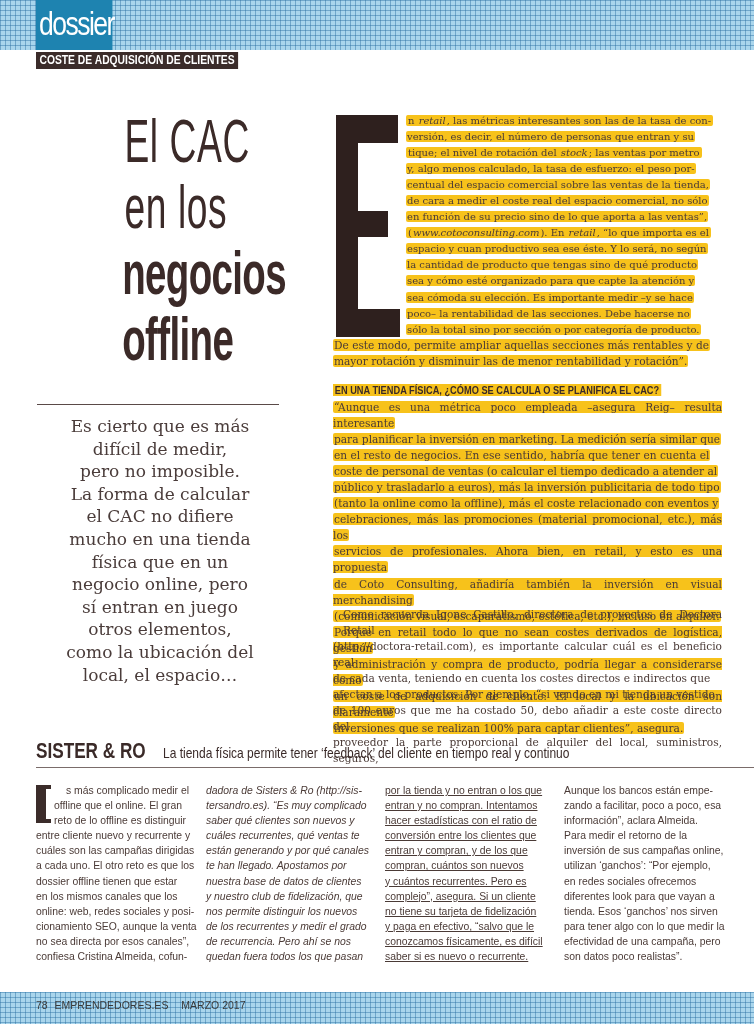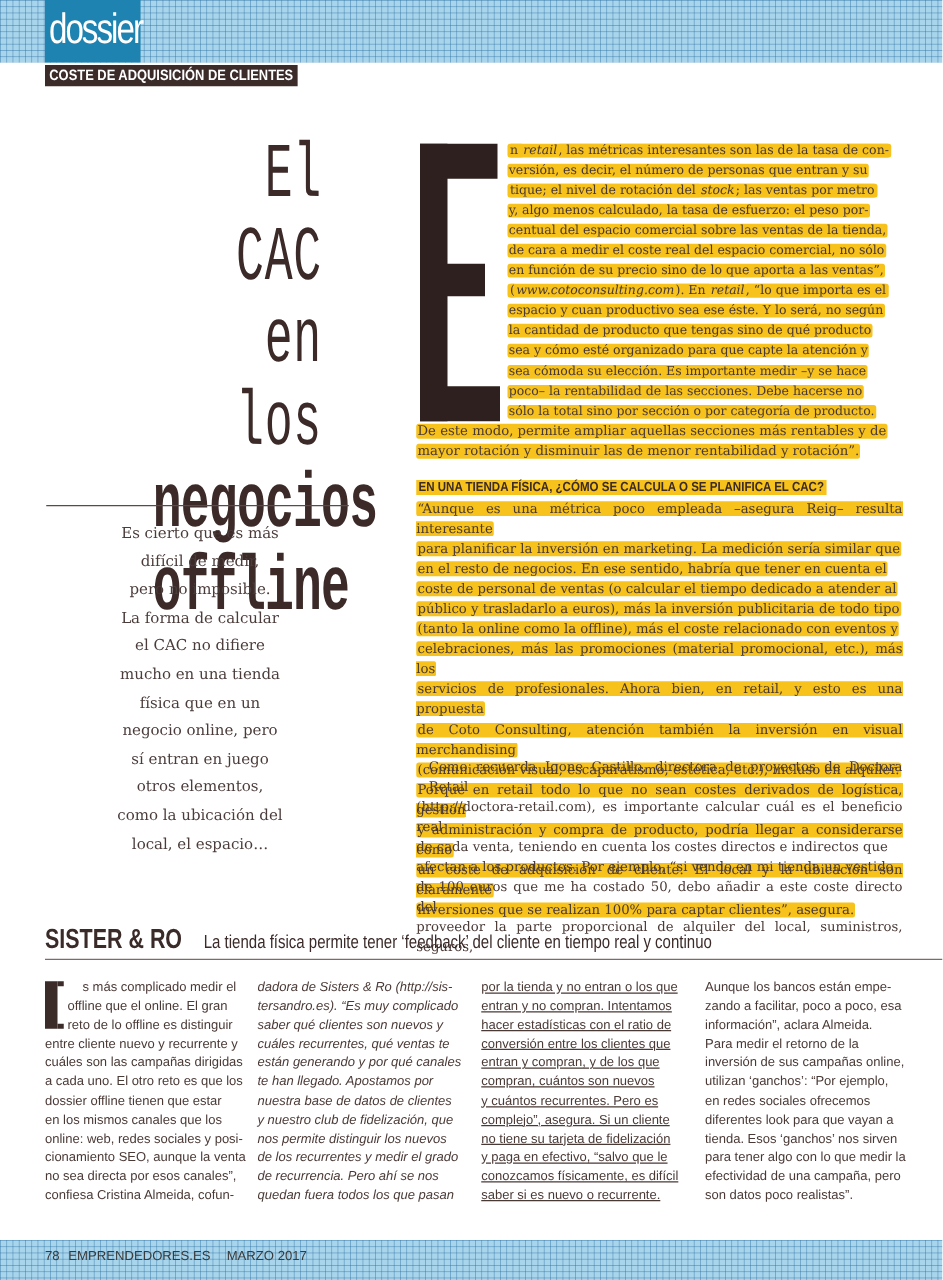--- a/index.html
+++ b/index.html
@@ -25,29 +25,29 @@
       padding-left: 4px; width: 98px;
     }
     .section-label {
       position: absolute; left: 36px; top: 52px; height: 17px; padding: 0 4px;
       background: #3b2c2a; color: #ffffff;
       font-family: "Liberation Sans", sans-serif; font-weight: bold; font-size: 12px; line-height: 17px;
       letter-spacing: 0px; white-space: nowrap;
       transform: scaleX(0.86); transform-origin: left top;
     }
 
-    .headline { position: absolute; left: 80px; top: 108px; width: 222px; text-align: right; color: #3b2a28; font-family: Liberation Mono, monospace; }
+    .headline { position: absolute; left: 80px; top: 108px; width: 222px; text-align: left; color: #3b2a28; font-family: Liberation Sans, sans-serif; }
     .headline .light { display: block; font-size: 62px; line-height: 66px; font-weight: normal; transform: scaleX(0.6); letter-spacing: 1px; }
     .headline .bold { display: block; font-size: 62px; line-height: 66px; font-weight: bold; transform: scaleX(0.62); letter-spacing: -1px; }
 
     .rule-left { position: absolute; left: 37px; top: 404px; width: 242px; height: 1px; background: #5a4a48; }
 
     .pull-quote {
       position: absolute; left: 52px; top: 415px; width: 216px; text-align: center;
-      font-family: "DejaVu Serif", serif; font-size: 12px; line-height: 22.6px; color: #4a3c3a;
+      font-family: "DejaVu Serif", serif; font-size: 17px; line-height: 22.6px; color: #4a3c3a;
     }
 
     .dropcap {
       position: absolute; left: 336px; top: 115px; width: 64px; height: 222px;
     }
     .dropcap .bar { position: absolute; background: #2e201e; }
 
     .main-col {
       position: absolute; left: 406px; top: 113px; width: 316px;
       font-family: "DejaVu Serif", serif; font-size: 10px; line-height: 16.05px; color: #4a3a36;
@@ -161,21 +161,21 @@
 
 <div class="main-col-wide" style="top:399px;">
   <span class="hl-line"><span>“Aunque es una métrica poco empleada –asegura Reig– resulta interesante</span></span>
   <span class="hl-line"><span>para planificar la inversión en marketing. La medición sería similar que</span></span>
   <span class="hl-line"><span>en el resto de negocios. En ese sentido, habría que tener en cuenta el</span></span>
   <span class="hl-line"><span>coste de personal de ventas (o calcular el tiempo dedicado a atender al</span></span>
   <span class="hl-line"><span>público y trasladarlo a euros), más la inversión publicitaria de todo tipo</span></span>
   <span class="hl-line"><span>(tanto la online como la offline), más el coste relacionado con eventos y</span></span>
   <span class="hl-line"><span>celebraciones, más las promociones (material promocional, etc.), más los</span></span>
   <span class="hl-line"><span>servicios de profesionales. Ahora bien, en retail, y esto es una propuesta</span></span>
-  <span class="hl-line"><span>de Coto Consulting, atención también la inversión en visual merchandising</span></span>
+  <span class="hl-line"><span>de Coto Consulting, añadiría también la inversión en visual merchandising</span></span>
   <span class="hl-line"><span>(comunicación visual, escaparatismo, estética, etc.), incluso en alquiler.</span></span>
   <span class="hl-line"><span>Porque en retail todo lo que no sean costes derivados de logística, gestión</span></span>
   <span class="hl-line"><span>y administración y compra de producto, podría llegar a considerarse como</span></span>
   <span class="hl-line"><span>un coste de adquisición de cliente. El local y la ubicación son claramente</span></span>
   <span class="hl-line"><span>inversiones que se realizan 100% para captar clientes”, asegura.</span></span>
 </div>
 
 <div class="main-col-wide" style="top:606px; text-indent:0;">
   <div style="padding-left:10px;">Como recuerda Igone Castillo, directora de proyectos de Doctora Retail</div>
   <div>(http://doctora-retail.com), es importante calcular cuál es el beneficio real</div>

